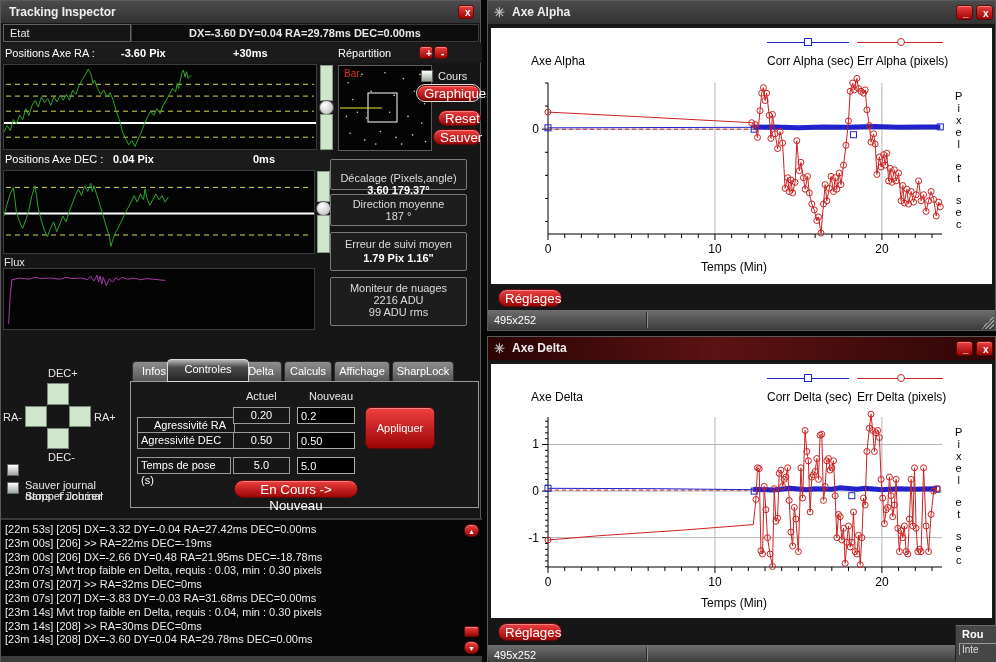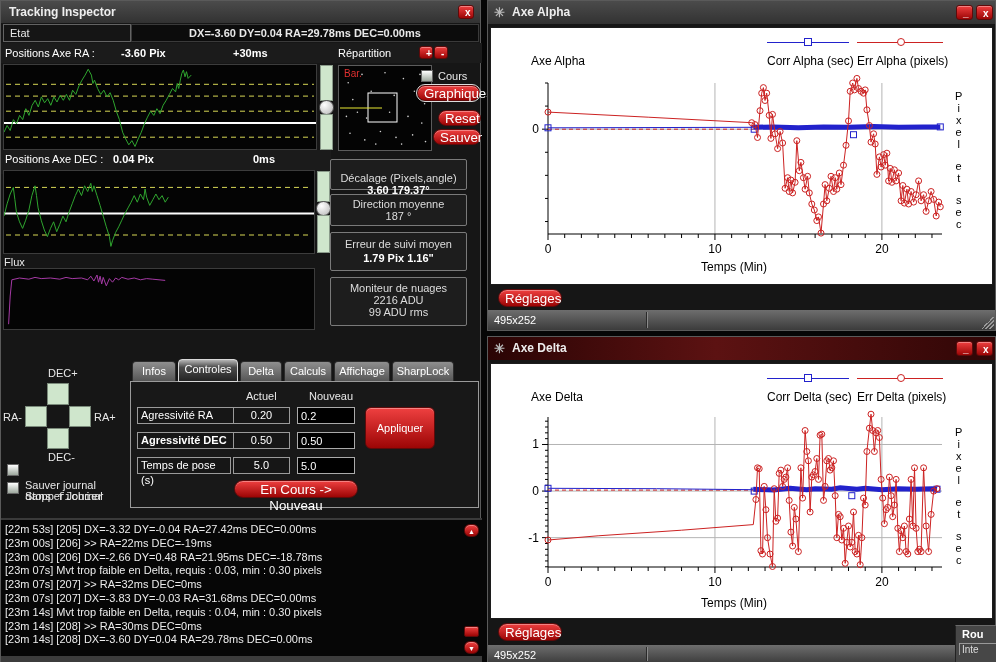--- a/index.html
+++ b/index.html
@@ -177,35 +177,35 @@
     <span class="abs" style="left:93px;top:410px;">RA+</span>
     <span class="abs" style="left:47px;top:450px;">DEC-</span>
 
     <span class="chk" style="left:6px;top:463px;"></span>
     <span class="abs" style="left:24px;top:463px;margin-top:26px;">Stopper Journal</span>
     <span class="chk" style="left:6px;top:481px;"></span>
     <span class="abs" style="left:24px;top:478px;">Sauver journal</span>
     <span class="abs" style="left:24px;top:490px;font-family:Liberation Mono, monospace;">dans fichier</span>
 
     <div class="tab" style="left:131px;width:44px;">Infos</div>
-    <div class="tab active" style="left:177px;width:60px;">Controles</div>
+    <div class="tab active" style="left:166px;width:82px;">Controles</div>
     <div class="tab" style="left:239px;width:42px;">Delta</div>
     <div class="tab" style="left:283px;width:48px;">Calculs</div>
     <div class="tab" style="left:333px;width:56px;">Affichage</div>
     <div class="tab" style="left:391px;width:62px;">SharpLock</div>
 
     <div class="abs" style="left:129px;top:380px;width:349px;height:127px;background:#181818;border:1px solid #9a9a9a;box-sizing:border-box;z-index:2;">
       <span class="abs" style="left:115px;top:8px;">Actuel</span>
       <span class="abs" style="left:178px;top:8px;">Nouveau</span>
 
-      <div class="cellbox" style="left:6px;top:25px;width:98px;height:17px;line-height:15px;padding-left:3px;">Agressivité RA</div>
+      <div class="cellbox" style="left:6px;top:35px;width:98px;height:17px;line-height:15px;padding-left:16px;">Agressivité RA</div>
       <div class="cellbox" style="left:102px;top:25px;width:57px;height:17px;line-height:15px;text-align:center;">0.20</div>
       <input class="inp" style="left: 166px; top: 25px; width: 58px; height: 17px;" value="0.2">
 
-      <div class="cellbox" style="left:6px;top:50px;width:114px;height:17px;line-height:15px;padding-left:3px;font-weight:bold;">Agressivité DEC</div>
+      <div class="cellbox" style="left:6px;top:50px;width:114px;height:17px;line-height:15px;padding-left:3px;">Agressivité DEC</div>
       <div class="cellbox" style="left:102px;top:50px;width:57px;height:17px;line-height:15px;text-align:center;">0.50</div>
       <input class="inp" style="left: 166px; top: 50px; width: 58px; height: 17px;" value="0.50">
 
       <div class="cellbox" style="left:6px;top:75px;width:94px;height:17px;line-height:15px;padding-left:3px;">Temps de pose (s)</div>
       <div class="cellbox" style="left:102px;top:75px;width:57px;height:17px;line-height:15px;text-align:center;">5.0</div>
       <input class="inp" style="left: 166px; top: 75px; width: 58px; height: 17px;" value="5.0">
 
       <button class="redbtn" style="left:234px;top:25px;width:70px;height:42px;font-size:11px;">Appliquer</button>
       <button class="redbtn" style="left:103px;top:98px;width:124px;height:18px;line-height:16px;border-radius:9px;">En Cours -&gt; Nouveau</button>
     </div>

